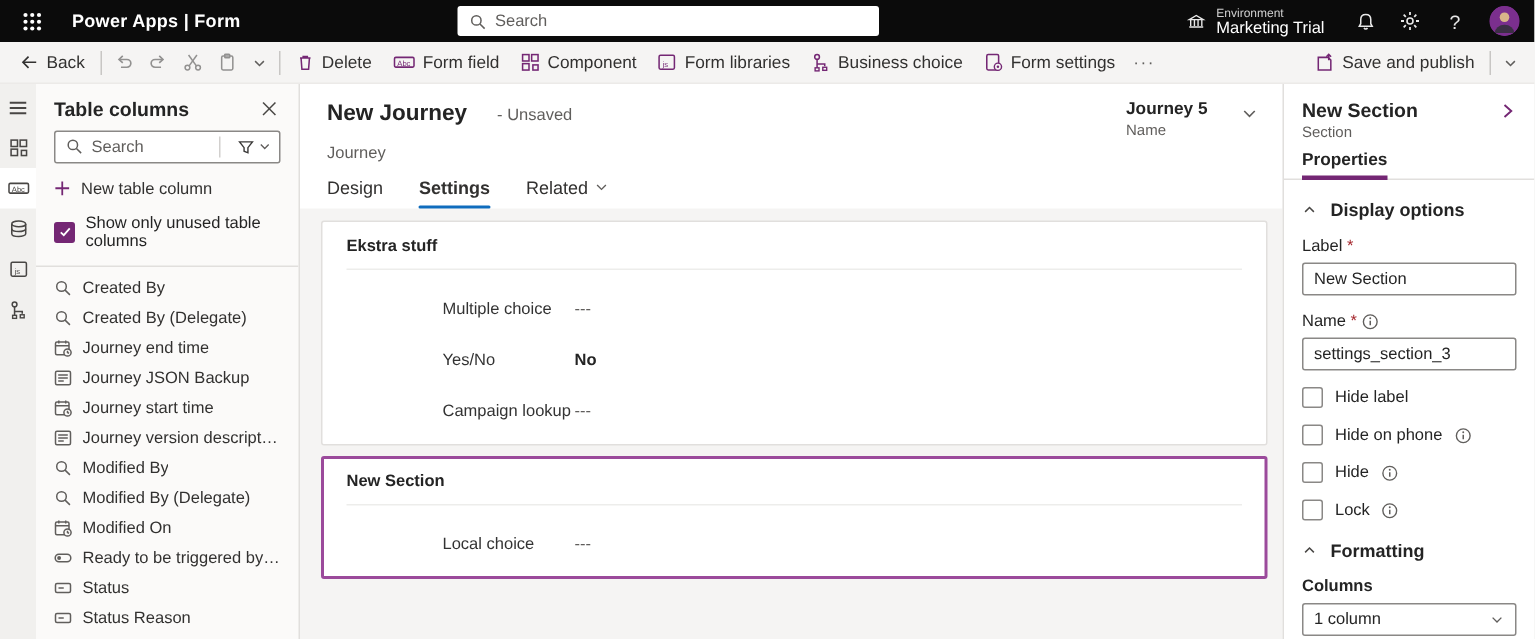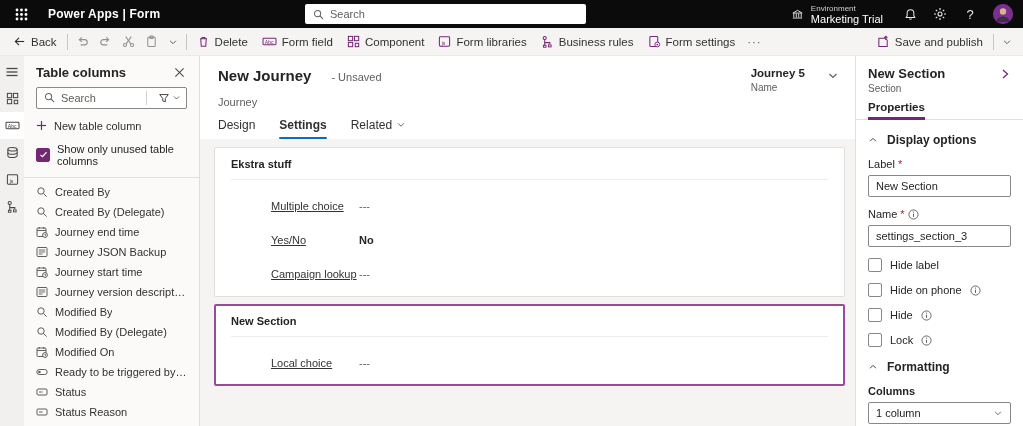--- a/index.html
+++ b/index.html
@@ -71,21 +71,21 @@
   .tab{padding-bottom:7px;cursor:pointer;display:flex;align-items:center;gap:4px;position:relative;color:#323130;}
   .tab.active{font-weight:700;}
   .tab.active::after{content:"";position:absolute;left:0;right:0;bottom:0;height:2px;background:var(--tab-active);border-radius:1px;}
   .canvas-body{flex:1;padding:8px 10px 0 14px;overflow:hidden;}
   .section-card{background:#fff;border:1px solid var(--line);border-radius:2px;margin-bottom:7px;padding:10px 16px 16px;}
   .section-card.selected{border:2px solid var(--selected-border);padding:9px 15px 15px;}
   .sec-title{font-size:11px;font-weight:700;}
   .sec-divider{border-top:1px solid #ededeb;margin-top:9px;}
   .field-row{display:flex;margin-top:22px;cursor:pointer;}
   .field-row:first-child{margin-top:20px;}
-  .f-label{width:88px;margin-left:40px;color:#333;flex:none;text-decoration:underline;}
+  .f-label{width:88px;margin-left:64px;color:#333;flex:none;}
   .f-value{color:var(--txt2);}
   .f-value.bold{color:var(--txt);font-weight:700;}
 
   
   .right-panel{width:168px;background:#fff;border-left:1px solid var(--line);flex:none;padding:10px 12px 0;overflow:hidden;}
   .rp-title-row{display:flex;align-items:center;justify-content:space-between;}
   .rp-title{font-size:13px;font-weight:600;}
   .rp-subtitle{font-size:10px;color:var(--txt2);margin-top:2px;}
   .prop-tab-wrap{border-bottom:1px solid var(--line);margin:7px -12px 0;padding:0 12px;}
   .prop-tab{display:inline-block;font-size:11.5px;font-weight:700;padding-bottom:4px;border-bottom:3px solid var(--accent);margin-bottom:-1px;cursor:pointer;}
@@ -264,21 +264,21 @@
     </div>
     <div class="cmd-item">
       <span>
           <svg width="13" height="13" viewBox="0 0 14 14">
             <circle cx="4" cy="3.2" r="1.7" fill="none" stroke="#742774" stroke-width="1.1"></circle>
             <path d="M4 5 v3.2 h5.5 v1.6 M4 8.2 v3" fill="none" stroke="#742774" stroke-width="1.1"></path>
             <rect x="2.6" y="11" width="2.8" height="2.2" fill="none" stroke="#742774" stroke-width="1"></rect>
             <rect x="8.1" y="10.6" width="2.8" height="2.2" fill="none" stroke="#742774" stroke-width="1"></rect>
           </svg>
         </span>
-      <span>Business rules</span>
+      <span>Business choice</span>
     </div>
     <div class="cmd-item">
       <span>
           <svg width="13" height="13" viewBox="0 0 14 14">
             <rect x="2" y="1.5" width="8.5" height="11" rx="1" fill="none" stroke="#742774" stroke-width="1.1"></rect>
             <circle cx="10" cy="10.2" r="2.6" fill="#f5f4f3" stroke="#742774" stroke-width="1"></circle>
             <circle cx="10" cy="10.2" r="0.9" fill="#742774"></circle>
           </svg>
         </span>
       <span>Form settings</span>

